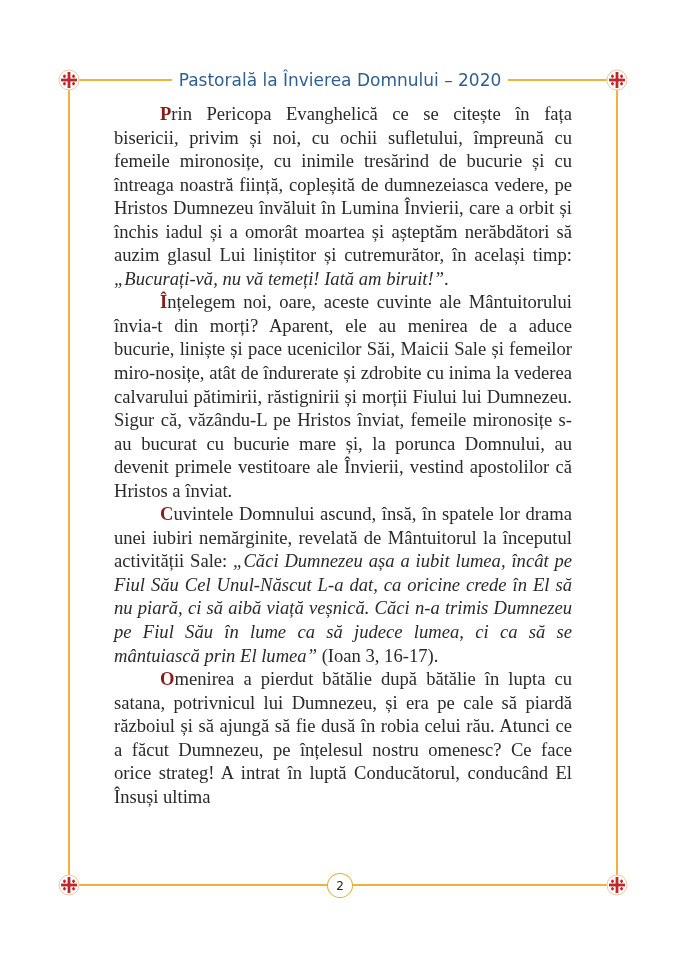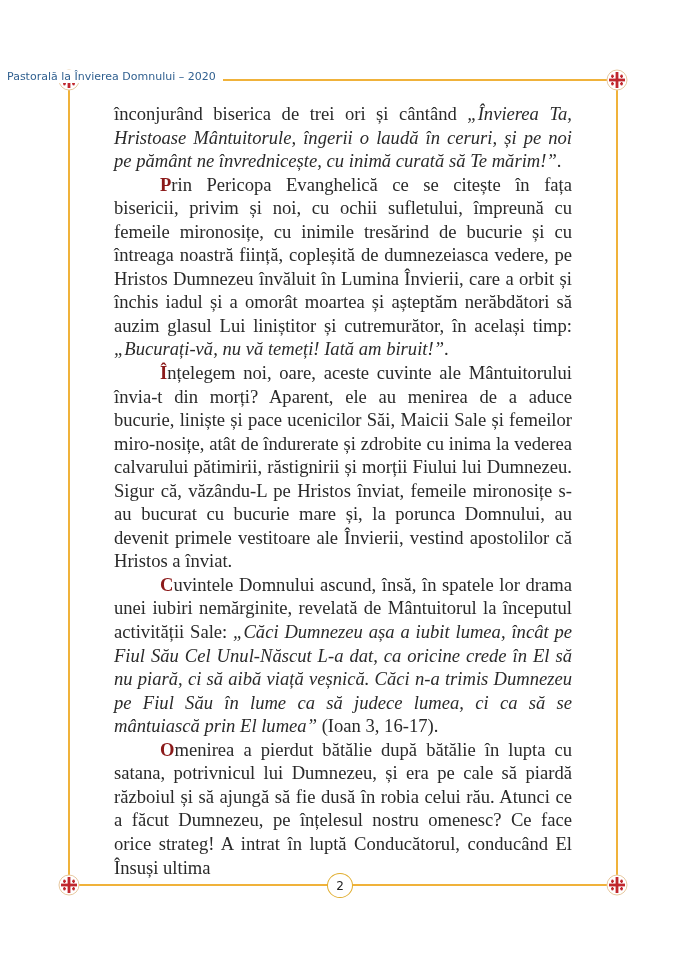--- a/index.html
+++ b/index.html
@@ -4,22 +4,22 @@
 <style>
   html, body { margin: 0; padding: 0; background: #ffffff; }
   body { width: 680px; height: 960px; position: relative; overflow: hidden; }
 
   .hline { position: absolute; height: 2px; background: #f0b23a; }
   .vline { position: absolute; width: 2px; background: #f0b23a; }
 
   .ornament { position: absolute; width: 22px; height: 22px; }
 
   .header-title {
-    position: absolute; top: 70px; left: 0; width: 680px; text-align: left;
-    font-family: "DejaVu Sans", sans-serif; font-size: 11px; color: #2f5f8f;
+    position: absolute; top: 70px; left: 0; width: 680px; text-align: center;
+    font-family: "DejaVu Sans", sans-serif; font-size: 17px; color: #2f5f8f;
   }
   .header-title span { background: #ffffff; padding: 0 7px; }
 
   .page-number {
     position: absolute; left: 327px; top: 873px; width: 26px; height: 25px;
     border: 1.5px solid #e0ad2e; border-radius: 50%; background: #fff;
     font-family: "DejaVu Sans", sans-serif; font-size: 12px; color: #222;
     display: flex; align-items: center; justify-content: center; box-sizing: border-box;
   }
 
@@ -101,20 +101,19 @@
     <rect x="14.8" y="13" width="1.6" height="3.4"></rect>
       <rect x="14" y="14.1" width="3" height="1.4"></rect>
   </g>
 </svg>
 
 <div class="header-title">
   <span>Pastorală la Învierea Domnului – 2020</span>
 </div>
 
 <div class="body-text" id="body-text">
-    <p><span>înconjurând biserica de trei ori și cântând </span><span class="quote">„Învierea Ta, Hristoase Mântuitorule, îngerii o laudă în ceruri, și pe noi pe pământ ne învrednicește, cu inimă curată să Te mărim!”</span><span>.</span></p>
     <p class="indent"><span class="dropcap">P</span><span>rin Pericopa Evanghelică ce se citește în fața bisericii, privim și noi, cu ochii sufletului, împreună cu femeile mironosițe, cu inimile tresărind de bucurie și cu întreaga noastră ființă, copleșită de dumnezeiasca vedere, pe Hristos Dumnezeu învăluit în Lumina Învierii, care a orbit și închis iadul și a omorât moartea și așteptăm nerăbdători să auzim glasul Lui liniștitor și cutremurător, în același timp: </span><span class="quote">„Bucurați-vă, nu vă temeți! Iată am biruit!”</span><span>.</span></p>
     <p class="indent"><span class="dropcap">Î</span><span>nțelegem noi, oare, aceste cuvinte ale Mântuitorului învia-t din morți? Aparent, ele au menirea de a aduce bucurie, liniște și pace ucenicilor Săi, Maicii Sale și femeilor miro-nosițe, atât de îndurerate și zdrobite cu inima la vederea calvarului pătimirii, răstignirii și morții Fiului lui Dumnezeu. Sigur că, văzându-L pe Hristos înviat, femeile mironosițe s-au bucurat cu bucurie mare și, la porunca Domnului, au devenit primele vestitoare ale Învierii, vestind apostolilor că Hristos a înviat.</span></p>
     <p class="indent"><span class="dropcap">C</span><span>uvintele Domnului ascund, însă, în spatele lor drama unei iubiri nemărginite, revelată de Mântuitorul la începutul activității Sale: </span><span class="quote">„Căci Dumnezeu așa a iubit lumea, încât pe Fiul Său Cel Unul-Născut L-a dat, ca oricine crede în El să nu piară, ci să aibă viață veșnică. Căci n-a trimis Dumnezeu pe Fiul Său în lume ca să judece lumea, ci ca să se mântuiască prin El lumea”</span><span> (Ioan 3, 16-17).</span></p>
     <p class="indent"><span class="dropcap">O</span><span>menirea a pierdut bătălie după bătălie în lupta cu satana, potrivnicul lui Dumnezeu, și era pe cale să piardă războiul și să ajungă să fie dusă în robia celui rău. Atunci ce a făcut Dumnezeu, pe înțelesul nostru omenesc? Ce face orice strateg! A intrat în luptă Conducătorul, conducând El Însuși ultima</span></p>
   </div>
 
 <div class="page-number">2</div>
 
 </body></html>

